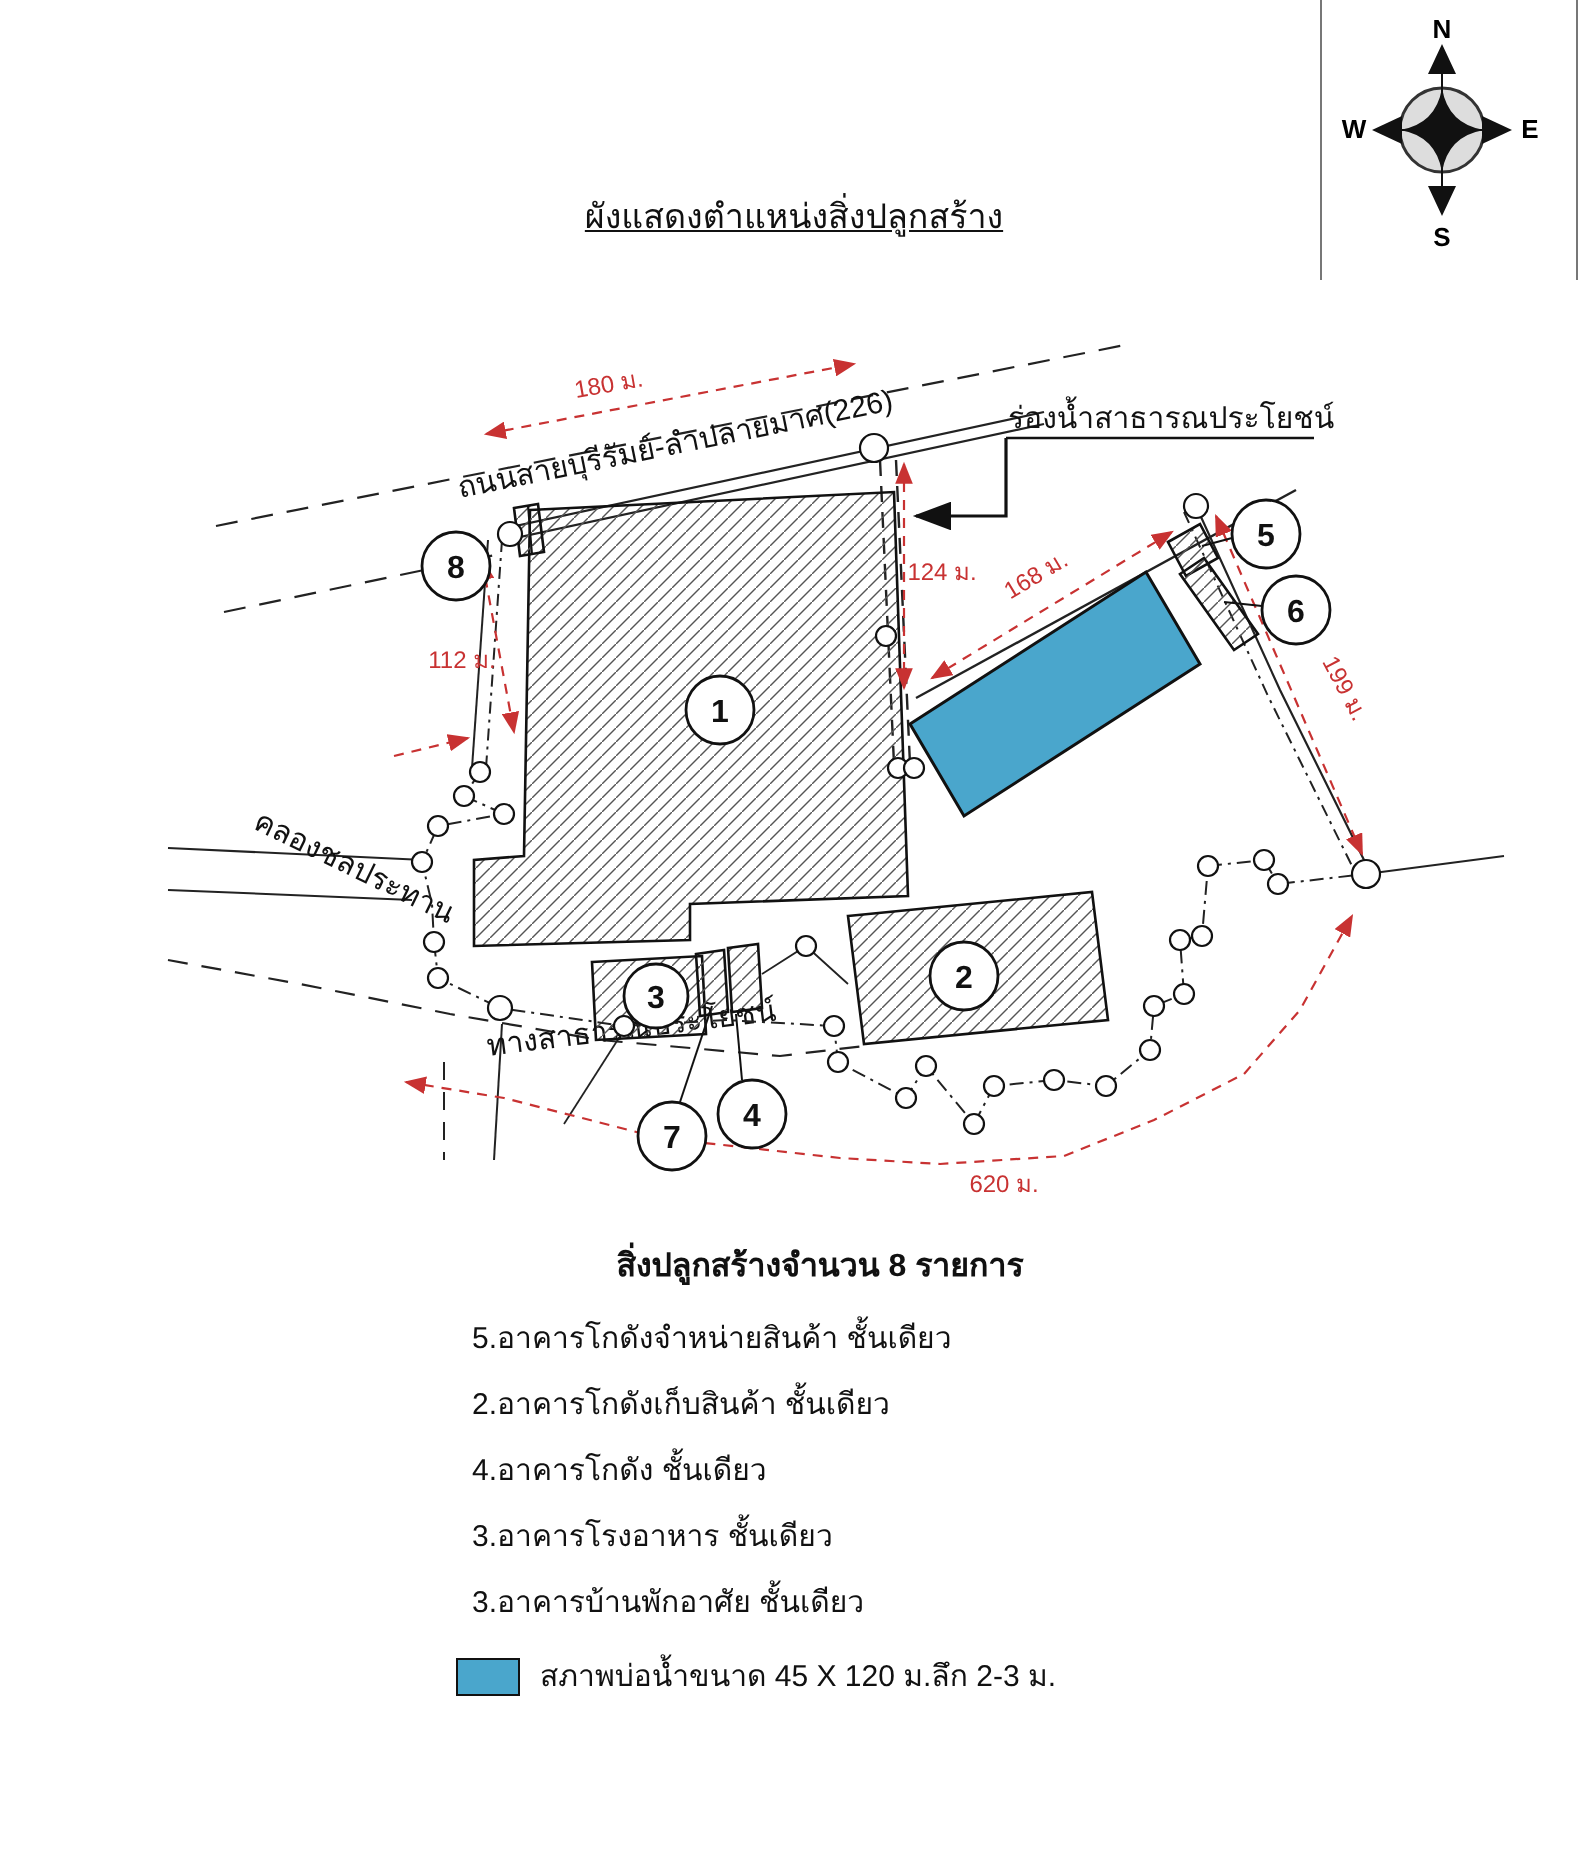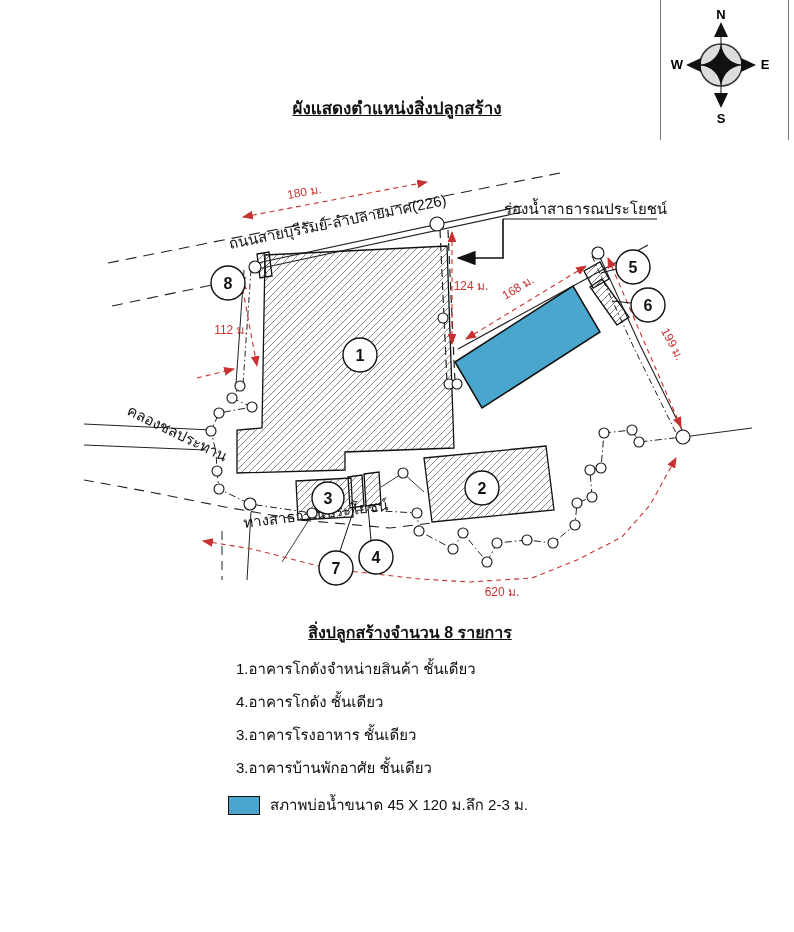--- a/index.html
+++ b/index.html
@@ -1,23 +1,23 @@
 <!DOCTYPE html>
 <html><head>
 <meta charset="utf-8">
 <style>
   html,body{margin:0;padding:0;}
   .page{position:relative;width:794px;height:932px;background:#ffffff;overflow:hidden;
         font-family:"Liberation Sans", sans-serif;color:#111;}
   .frame-line{position:absolute;top:0;width:1px;height:140px;background:#777;}
   .title{position:absolute;left:0;right:0;top:94px;text-align:center;}
-  .title span{font-weight:bold;font-size:17px;text-decoration:underline;}
+  .title span{font-weight:normal;font-size:17px;text-decoration:underline;}
   .plan-svg{position:absolute;left:0;top:0;}
   .legend{position:absolute;left:150px;top:620px;width:520px;font-size:15px;}
-  .legend-title{text-align:center;font-weight:bold;font-size:16px;text-decoration:underline;margin-bottom:12px;}
+  .legend-title{text-align:center;font-weight:bold;font-size:16px;margin-bottom:12px;}
   .legend-items{margin-left:86px;}
   .legend-item{margin-bottom:9px;}
   .legend-sym-row{margin-left:78px;margin-top:13px;display:flex;align-items:center;gap:10px;}
   .pond-swatch{display:inline-block;width:30px;height:17px;border:1.2px solid #111;}
   svg text{font-family:"Liberation Sans", sans-serif;}
   .map-label{font-size:15px;fill:#111;}
   .dim-label{font-size:12px;}
   .num-label{font-size:16px;font-weight:bold;fill:#111;text-anchor:middle;}
 </style>
 </head>
@@ -213,21 +213,22 @@
       <g>
         <circle cx="228" cy="283" r="17" fill="#fff" stroke="#111" stroke-width="1.4"></circle>
         <text class="num-label" x="228" y="289">8</text>
       </g>
     </g>
   </svg>
 
   <div class="legend">
     <div class="legend-title">สิ่งปลูกสร้างจำนวน 8 รายการ</div>
     <div class="legend-items">
-      <div class="legend-item">1.อาคารโกดังจำหน่ายสินค้า ชั้นเดียว</div>
+      <div class="legend-item">5.อาคารโกดังจำหน่ายสินค้า ชั้นเดียว</div>
+      <div class="legend-item">2.อาคารโกดังเก็บสินค้า ชั้นเดียว</div>
       <div class="legend-item">4.อาคารโกดัง ชั้นเดียว</div>
       <div class="legend-item">3.อาคารโรงอาหาร ชั้นเดียว</div>
       <div class="legend-item">3.อาคารบ้านพักอาศัย ชั้นเดียว</div>
     </div>
     <div class="legend-sym-row">
       <span class="pond-swatch" style="background: rgb(74, 166, 204);"></span>
       <span>สภาพบ่อน้ำขนาด 45 X 120 ม.ลึก 2-3 ม.</span>
     </div>
 
   </div>

